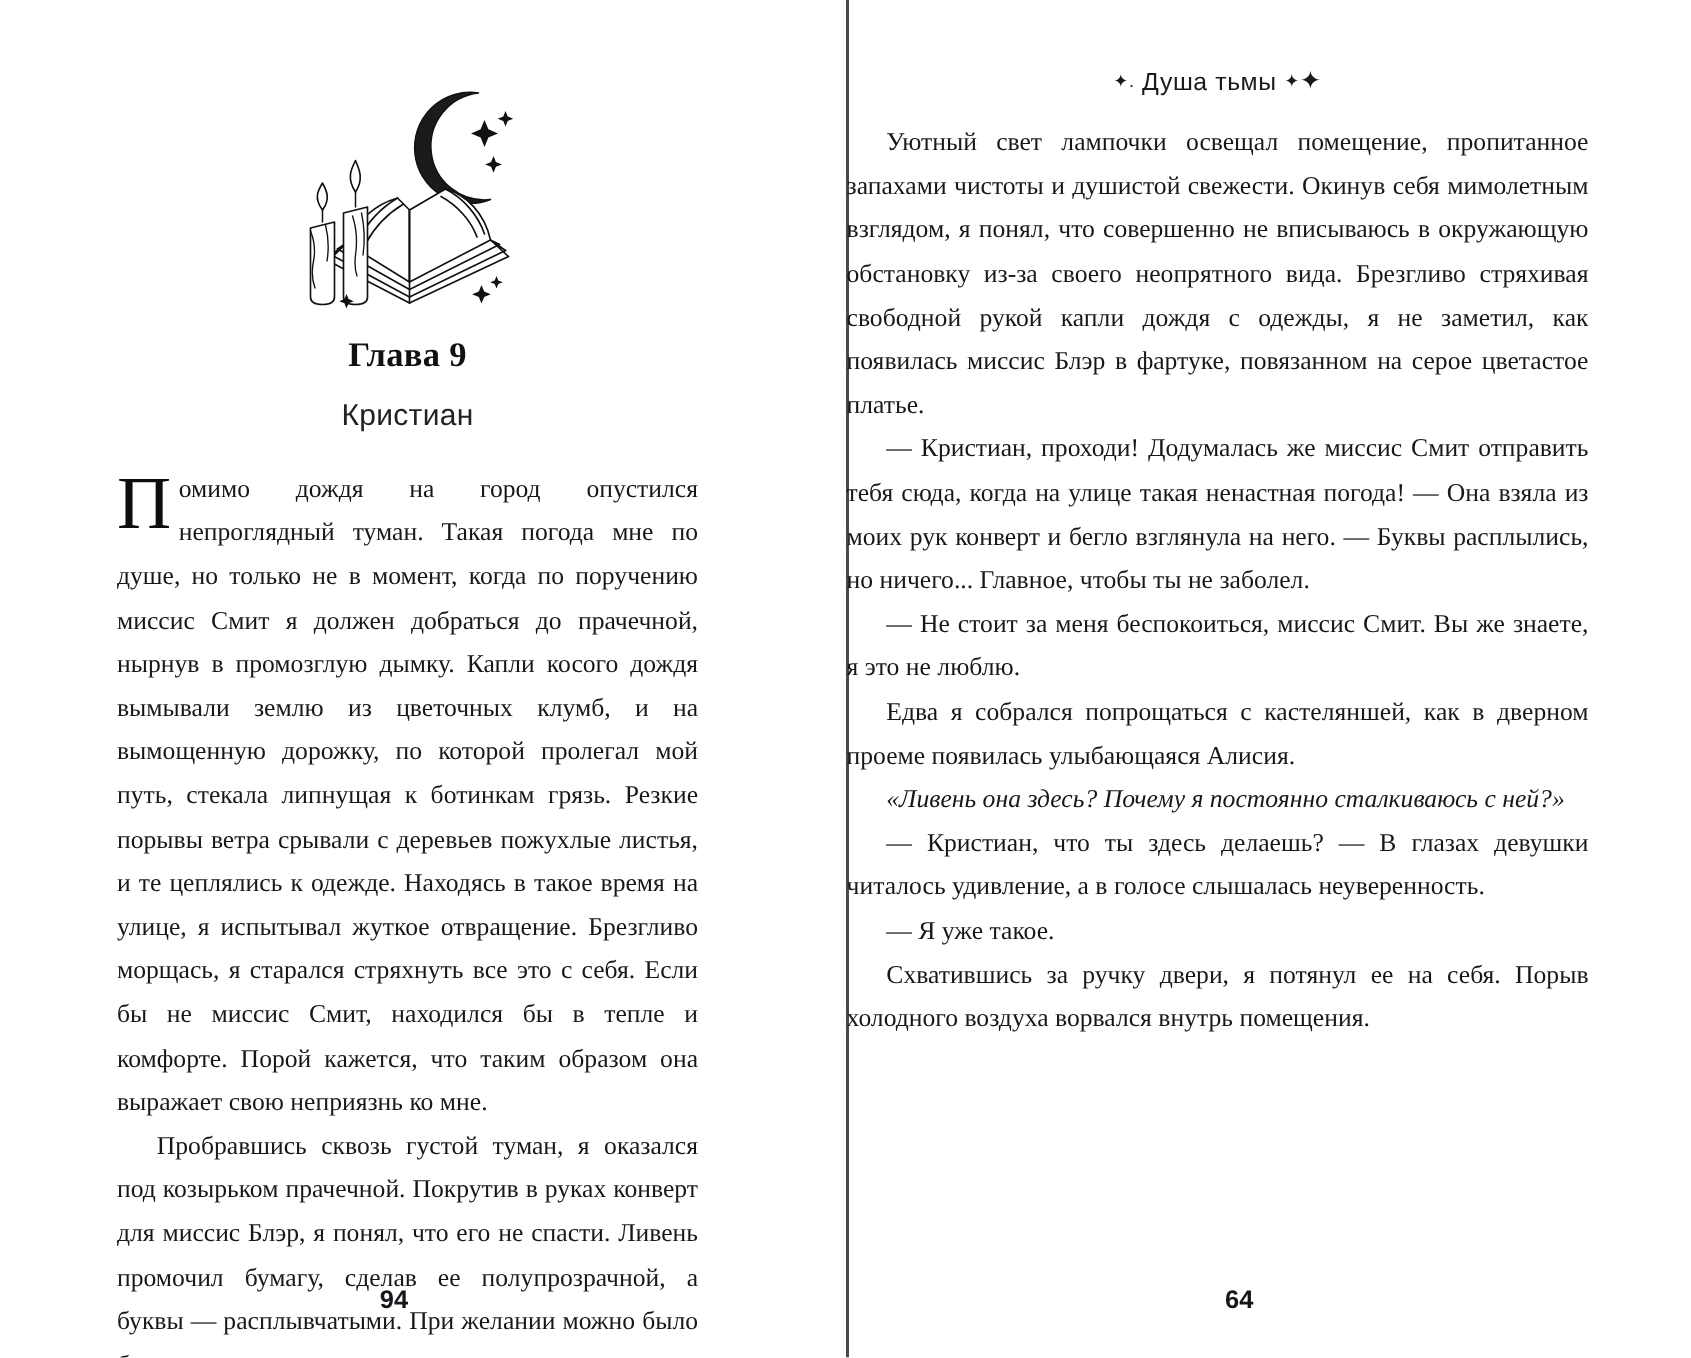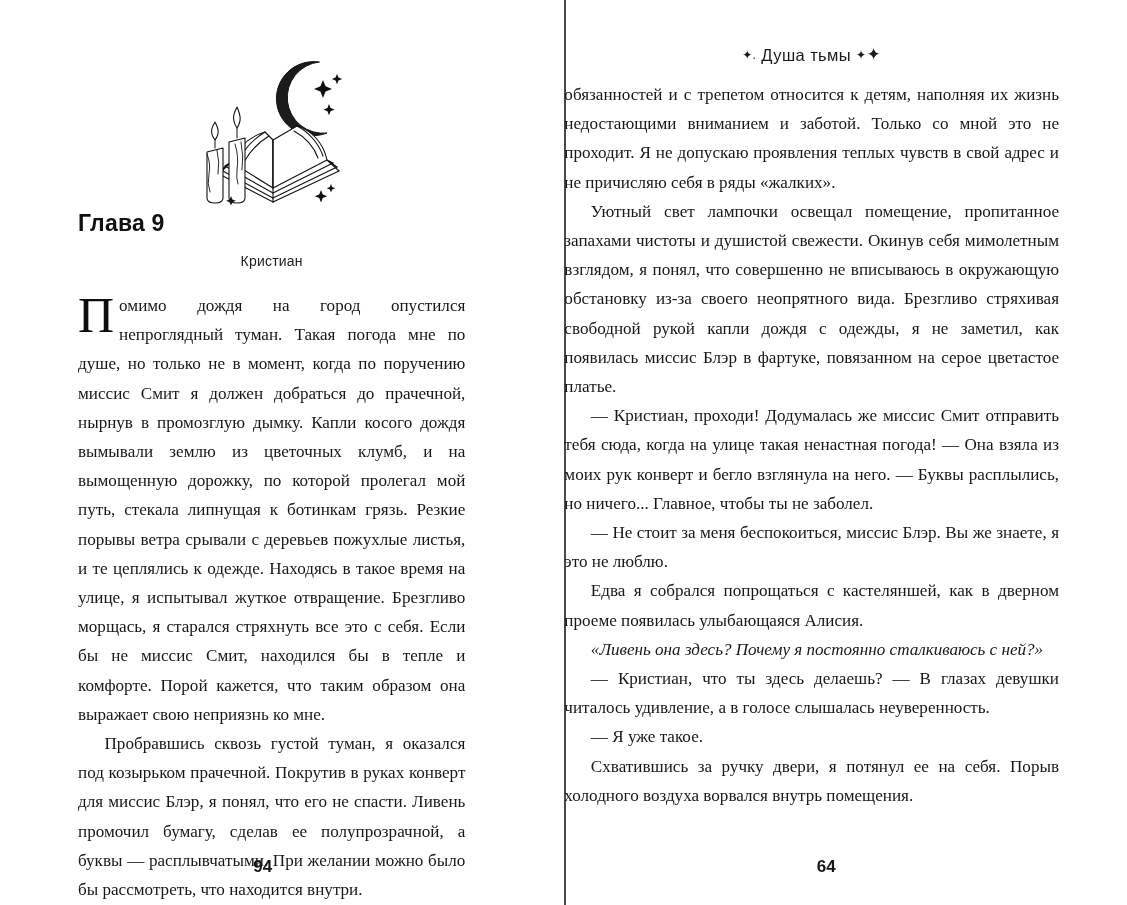--- a/index.html
+++ b/index.html
@@ -66,31 +66,32 @@
 
   
   .chapter-art {
     margin: 50px auto 0;
     width: 190px;
     height: 160px;
     display: block;
   }
 
   .chapter-title {
-    font-family: Liberation Sans, sans-serif;
+    text-align: center;
+    font-family: Liberation Serif, serif;
     font-weight: bold;
     font-size: 23px;
-    margin-top: 0;
+    margin-top: 14px;
     color: #111111;
     letter-spacing: 0.2px;
   }
   .chapter-sub {
     text-align: center;
     font-family: "Liberation Sans", "DejaVu Sans", sans-serif;
-    font-size: 14px;
+    font-size: 20px;
     margin-top: 16px;
     color: #222222;
     letter-spacing: 0.2px;
   }
 
   
   .body-text {
     font-size: 17.1px;
     line-height: 29.2px;
     text-align: justify;
@@ -200,24 +201,23 @@
     <div class="folio">94</div>
   </div>
 
   <div class="page page-right">
 
     <div class="running-head">
       <span class="deco-left">✦.</span><span class="title-txt">Душа тьмы</span><span class="deco-right"><span>✦</span><span class="big">✦</span></span>
     </div>
 
     <div class="body-text body-right">
-      <p class="no-indent">обязанностей и с трепетом относится к детям, наполняя их жизнь недостающими вниманием и заботой. Только со мной это не проходит. Я не допускаю проявления теплых чувств в свой адрес и не причисляю себя в ряды «жалких».</p>
       <p>Уютный свет лампочки освещал помещение, пропитанное запахами чистоты и душистой свежести. Окинув себя мимолетным взглядом, я понял, что совершенно не вписываюсь в окружающую обстановку из-за своего неопрятного вида. Брезгливо стряхивая свободной рукой капли дождя с одежды, я не заметил, как появилась миссис Блэр в фартуке, повязанном на серое цветастое платье.</p>
       <p>— Кристиан, проходи! Додумалась же миссис Смит отправить тебя сюда, когда на улице такая ненастная погода! — Она взяла из моих рук конверт и бегло взглянула на него. — Буквы расплылись, но ничего... Главное, чтобы ты не заболел.</p>
-      <p>— Не стоит за меня беспокоиться, миссис Блэр. Вы же знаете, я это не люблю.</p>
+      <p>— Не стоит за меня беспокоиться, миссис Смит. Вы же знаете, я это не люблю.</p>
       <p>Едва я собрался попрощаться с кастеляншей, как в дверном проеме появилась улыбающаяся Алисия.</p>
       <p class="italic">«Ливень она здесь? Почему я постоянно сталкиваюсь с ней?»</p>
       <p>— Кристиан, что ты здесь делаешь? — В глазах девушки читалось удивление, а в голосе слышалась неуверенность.</p>
       <p>— Я уже такое.</p>
       <p>Схватившись за ручку двери, я потянул ее на себя. Порыв холодного воздуха ворвался внутрь помещения.</p>
 
     </div>
 
     <div class="folio">64</div>
   </div>

